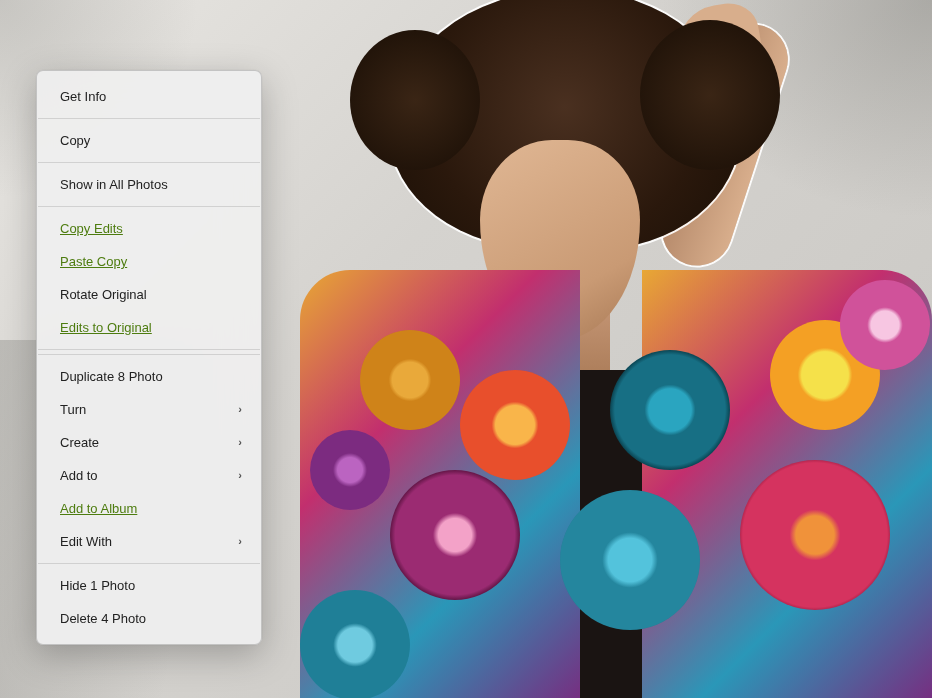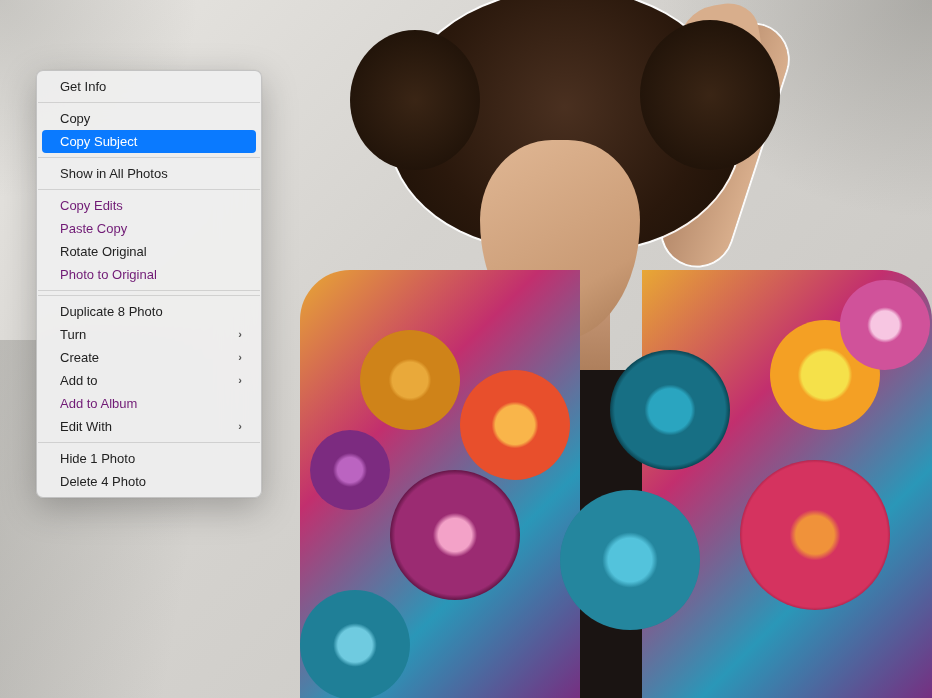--- a/index.html
+++ b/index.html
@@ -151,31 +151,32 @@
       padding: 4px 0;
       font-size: 13px;
       color: #222;
       backdrop-filter: blur(20px);
     }
     .menu-item {
       display: flex;
       align-items: center;
       justify-content: space-between;
       padding: 3px 14px 3px 18px;
-      margin: 0 5px;
+      margin: 10px 5px;
       border-radius: 4px;
       line-height: 17px;
       cursor: default;
     }
     .menu-item.highlighted {
       background: #0a7aff;
       color: #fff;
     }
     .menu-item.disabled {
-      color: #701a75;
+      color: #4d7c0f;
+      text-decoration: underline;
     }
     .menu-separator {
       height: 1px;
       background: rgba(0,0,0,0.12);
       margin: 4px 1px;
     }
     .chevron {
       font-size: 11px;
       margin-left: auto;
       color: #545454;
@@ -215,39 +216,36 @@
 </div>
 
 <div class="context-menu" id="context-menu">
     <div class="menu-item">
       <span>Get Info</span>
     </div>
     <div class="menu-separator"></div>
     <div class="menu-item">
       <span>Copy</span>
     </div>
-    <div class="menu-item highlighted">
-      <span>Copy Subject</span>
-    </div>
     <div class="menu-separator"></div>
     <div class="menu-item">
       <span>Show in All Photos</span>
     </div>
     <div class="menu-separator"></div>
     <div class="menu-item disabled">
       <span>Copy Edits</span>
     </div>
     <div class="menu-item disabled">
       <span>Paste Copy</span>
     </div>
     <div class="menu-item">
       <span>Rotate Original</span>
     </div>
     <div class="menu-item disabled">
-      <span>Photo to Original</span>
+      <span>Edits to Original</span>
     </div>
     <div class="menu-separator"></div>
     <div class="menu-separator"></div>
     <div class="menu-item">
       <span>Duplicate 8 Photo</span>
     </div>
     <div class="menu-item">
       <span>Turn</span>
       <span class="chevron">›</span>
     </div>

